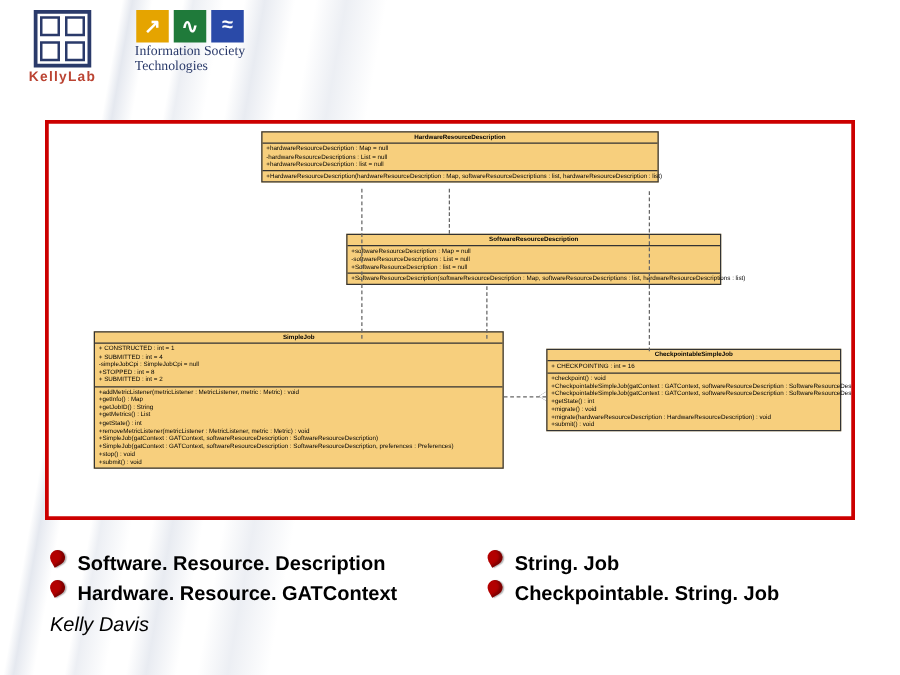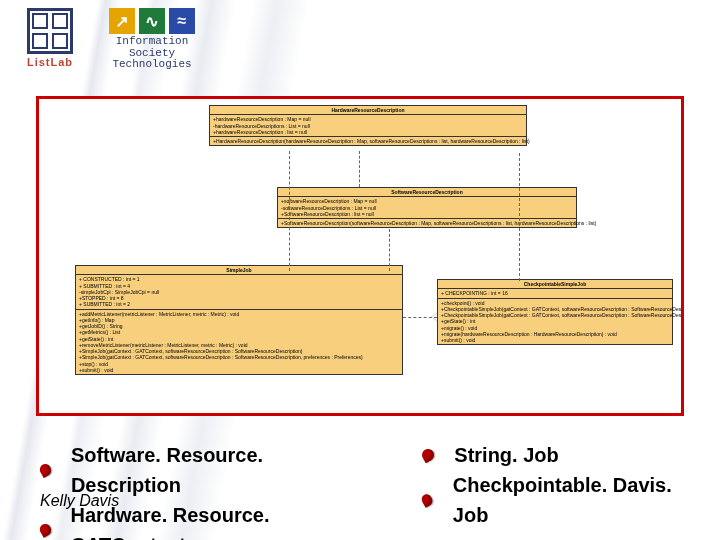--- a/index.html
+++ b/index.html
@@ -36,21 +36,21 @@
   .title {
     font-family: "Times New Roman", Times, serif;
     font-weight: bold; font-size: 28px; color:#000;
     margin-bottom: 6px;
   }
   .title-rule { height: 10px; background: linear-gradient(#e8e8e8,#bfbfbf); border:1px solid #999; width: 430px; }
   .logo-right { width:112px; display:flex; flex-direction:column; align-items:center; gap:2px; }
   .ist-row { display:flex; gap:4px; }
   .ist-row .c { width:26px; height:26px; display:flex; align-items:center; justify-content:center; color:#fff; font-weight:bold; font-size:16px; }
   .c1{background:#e5a400;} .c2{background:#1f7a3a;} .c3{background:#2a4aa8;}
-  .ist-txt { font-family:Liberation Mono, monospace; font-size:11px; color:#2a3a6a; text-align:center; line-height:1.05; }
+  .ist-txt { font-family:Liberation Serif, serif; font-size:11px; color:#2a3a6a; text-align:left; line-height:1.05; }
 
   
   .diagram-wrap {
     position:absolute; left:36px; top:96px; width:648px; height:320px;
     border:3px solid #c00; background:#fff; z-index:2;
     overflow:hidden;
   }
   .uml {
     position:absolute; background:#f7cf7d; border:1px solid #333;
     font-size:5px; line-height:1.25; color:#000;
@@ -69,39 +69,39 @@
   .dash.h { border-left:none; border-top:1px dashed #666; }
   .tri { position:absolute; width:0; height:0; }
 
   
   .bullets {
     position:absolute; left:40px; top:440px; z-index:3;
     display:flex; gap:72px; width:640px;
     font-family: Arial, sans-serif;
   }
   .bl { list-style:none; }
-  .bl li { display:flex; align-items:center; gap:20px; font-size:20px; font-weight:bold; color:#000; line-height:1.5; }
+  .bl li { display:flex; gap:10px; font-size:16px; font-weight:bold; color:#000; line-height:1.5; }
   .bullet-icon { width:12px; height:12px; background:#b30000; border-radius:50% 50% 50% 0; transform:rotate(-30deg); box-shadow: inset -2px -2px 2px rgba(0,0,0,.3), 1px 1px 1px rgba(0,0,0,.3); }
 
   .author { position:absolute; left:40px; top:492px; font-size:16px; color:#000; z-index:3;font-style:italic; }
 </style>
 </head>
 <body>
 
 <div class="bg-streak"></div>
 
 <div class="header">
   <div class="logo-left">
     <div class="box">
         <div></div>
         <div></div>
         <div></div>
         <div></div>
       </div>
-    <div class="lab"><span>List</span><span style="color:#b43">Lab</span></div>
+    <div class="lab"><span>Kelly</span><span style="color:#b43">Lab</span></div>
   </div>
   <div class="logo-right">
     <div class="ist-row">
       <div class="c c1">↗</div>
       <div class="c c2">∿</div>
       <div class="c c3">≈</div>
     </div>
     <div class="ist-txt">
       <span>Information Society</span><br><span>Technologies</span>
     </div>
@@ -176,18 +176,18 @@
         <span>Hardware. Resource. GATContext</span>
       </li>
   </ul>
   <ul class="bl">
     <li>
         <span class="bullet-icon"></span>
         <span>String. Job</span>
       </li>
     <li>
         <span class="bullet-icon"></span>
-        <span>Checkpointable. Davis. Job</span>
+        <span>Checkpointable. String. Job</span>
       </li>
   </ul>
 </div>
 
 <div class="author">Kelly Davis</div>
 
 </body></html>

